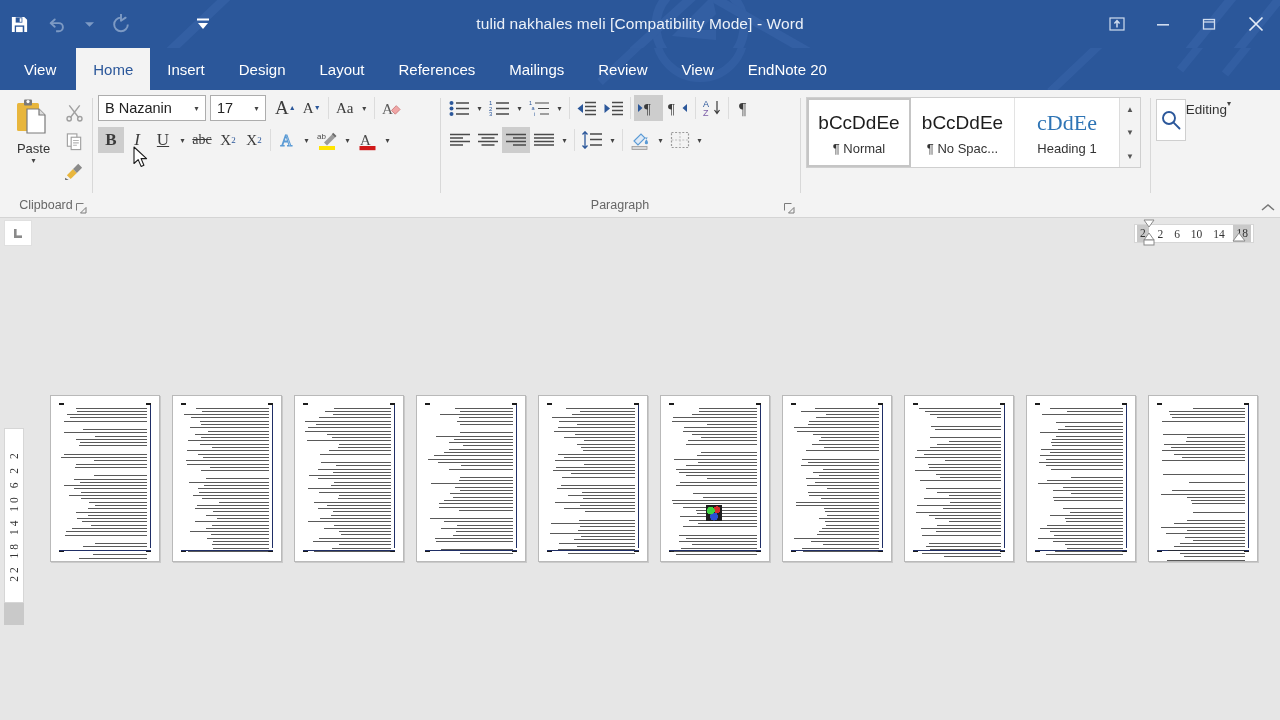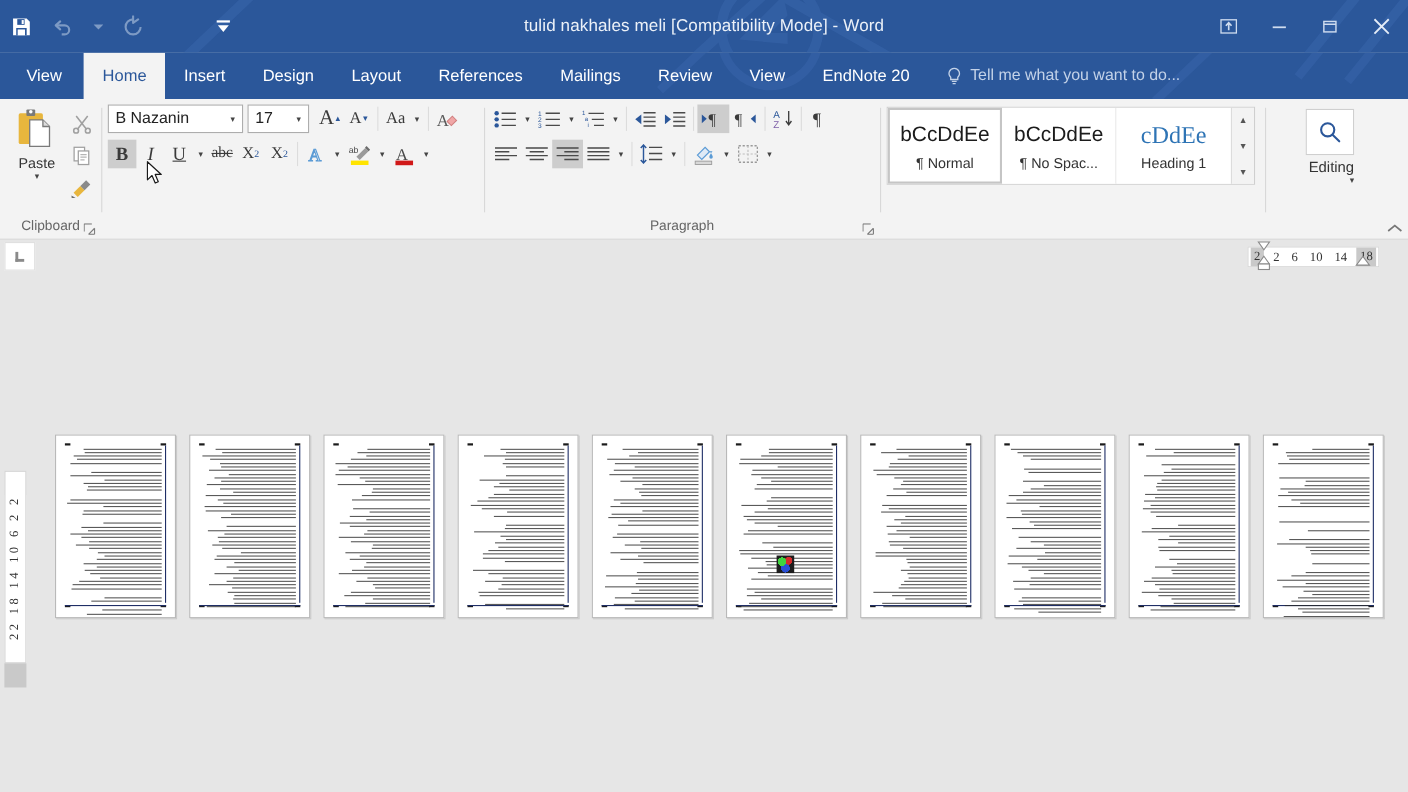--- a/index.html
+++ b/index.html
@@ -119,21 +119,21 @@
   .frow { display: flex; align-items: center; }
   .combo {
     height: 26px; background: #fff; border: 1px solid #adadad;
     display: flex; align-items: center; font-size: 14.5px; color: #222;
   }
   .combo .val { padding: 0 4px 0 6px; flex: 1; white-space: nowrap; overflow: hidden; }
   .combo .cb-arrow {
     width: 17px; display: flex; align-items: center; justify-content: center;
     font-size: 8px; color: #444;
   }
-  .cb-font { width: 123px; }
+  .cb-font { width: 108px; }
   .cb-size { width: 56px; margin-left: 4px; }
 
   .btn-bold { font-family: "Liberation Serif", serif; font-weight: bold; font-size: 17px; }
   .btn-ital { font-family: "Liberation Serif", serif; font-style: italic; font-size: 17px; }
   .btn-und  { font-family: "Liberation Serif", serif; font-size: 17px; text-decoration: underline; }
   .btn-strike { font-family: "Liberation Serif", serif; font-size: 14px; text-decoration: line-through; }
   .btn-sub, .btn-sup { font-family: "Liberation Serif", serif; font-size: 15px; }
   .btn-sub sub, .btn-sup sup { font-size: 9px; color: #2b579a; }
   .grow-a { font-family: "Liberation Serif", serif; font-size: 19px; }
   .shrink-a { font-family: "Liberation Serif", serif; font-size: 15px; }
@@ -160,21 +160,21 @@
     width: 21px; display: flex; flex-direction: column; justify-content: space-between;
     background: #f3f3f3; border-left: 1px solid #dcdcdc;
   }
   .sbar div {
     height: 22px; display: flex; align-items: center; justify-content: center;
     font-size: 8px; color: #555;
   }
 
   
   .edit-grp { width: 86px; }
-  .edit-col { width: 100%; display: flex; flex-direction: column; align-items: flex-end; padding-top: 4px; }
+  .edit-col { width: 100%; display: flex; align-items: flex-start; padding-top: 4px; }
   .edit-box {
     width: 44px; height: 42px; border: 1px solid #cfcfcf; background: #fff;
     display: flex; align-items: center; justify-content: center;
   }
   .edit-lbl { font-size: 13.5px; color: #333; margin-top: 3px; }
   .ribbon-collapse { position: absolute; right: 5px; bottom: 4px; color: #777; }
 
   
   .workspace { position: relative; height: 502px; background: #e6e6e6; }
   .hruler {
@@ -361,27 +361,20 @@
   <div class="tab">
     <span>Review</span>
   </div>
   <div class="tab">
     <span>View</span>
   </div>
   <div class="tab">
     <span>EndNote 20</span>
   </div>
 
-  <div class="tellme">
-    <svg width="15" height="17" viewBox="0 0 15 17" fill="none" stroke="#c3d2e8" stroke-width="1.2">
-      <path d="M7.5 1.2 A4.6 4.6 0 0 0 4.3 9.2 V11.3 h6.4 V9.2 A4.6 4.6 0 0 0 7.5 1.2Z"></path>
-      <path d="M5.3 13 h4.4 M6 15 h2.8"></path>
-    </svg>
-    <span>Tell me what you want to do...</span>
-  </div>
 
 </div>
 
 <div class="ribbon">
 
   <div class="grp clip">
     <div class="grp-body">
       <div class="paste-col">
         <svg width="42" height="42" viewBox="0 0 42 42">
           <rect x="4" y="6" width="22" height="28" rx="1.5" fill="#e8b63d"></rect>

